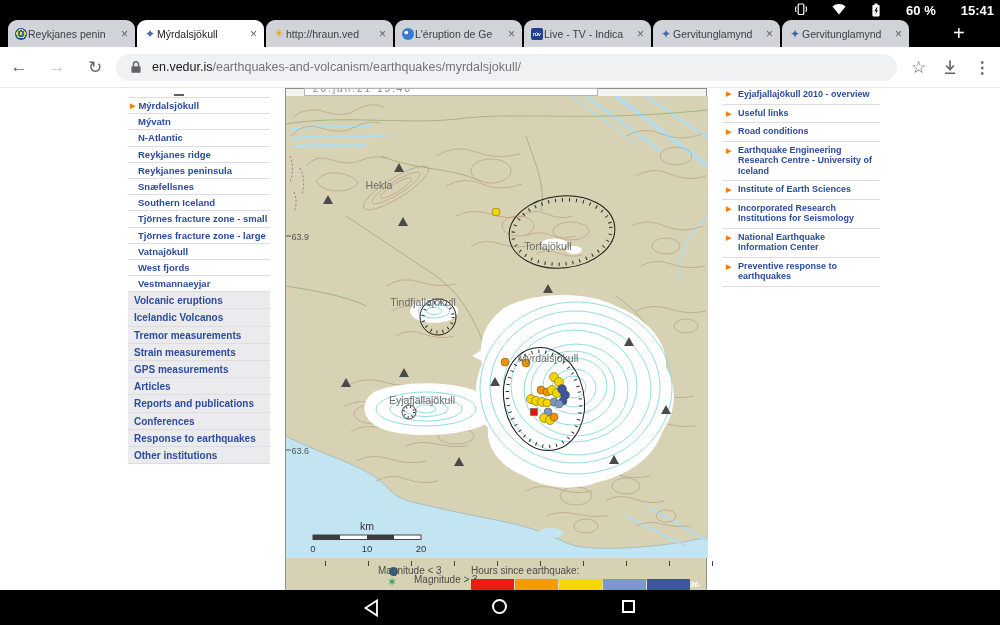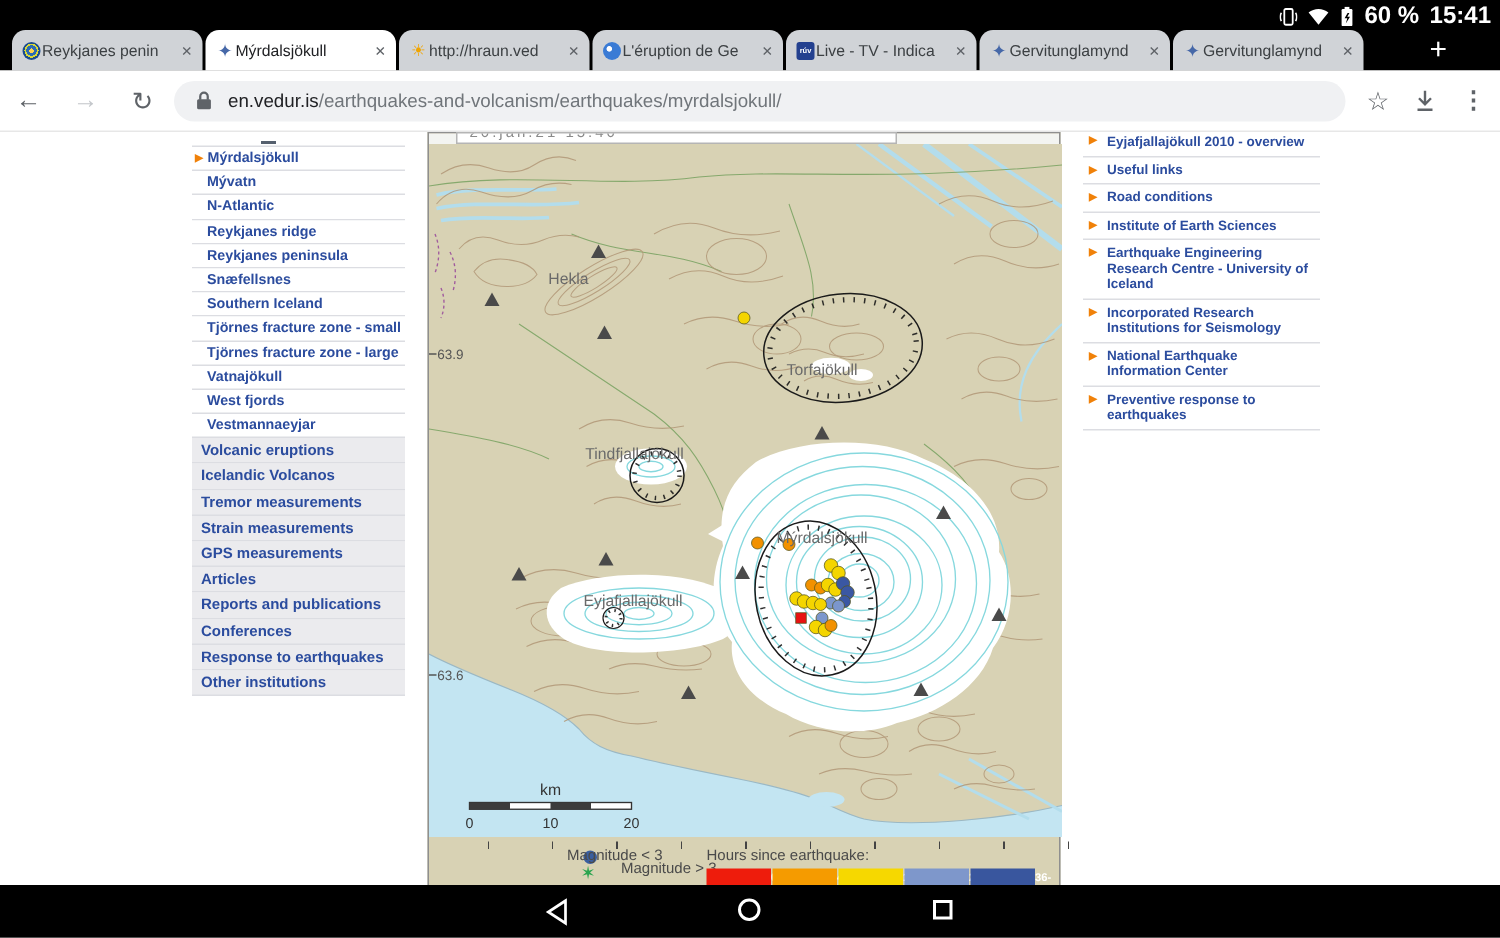--- a/index.html
+++ b/index.html
@@ -2,21 +2,21 @@
 <html><head>
 <meta charset="utf-8">
 <style>
   * { margin:0; padding:0; box-sizing:border-box; }
   html,body { width:1000px; height:625px; overflow:hidden; background:#000;
     font-family:"Liberation Sans", sans-serif; }
   .screen { position:relative; width:1000px; height:625px; background:#fff; }
 
   
   .statusbar { position:absolute; top:0; left:0; width:1000px; height:47px; background:#000; }
-  .status-icons { position:absolute; top:3px; right:6px; height:16px; display:flex; align-items:center; gap:7px; color:#fff; font-size:16px; font-weight:bold; }
+  .status-icons { position:absolute; top:3px; right:6px; height:16px; display:flex; align-items:flex-start; gap:25px; color:#fff; font-size:13px; font-weight:bold; }
   .tabstrip { position:absolute; bottom:0; left:0; width:1000px; height:28px; display:flex; align-items:flex-end; padding-left:8px; }
   .tab { width:127px; height:27px; margin-right:2px; background:#d0d3d7; border-radius:9px 9px 0 0;
          display:flex; align-items:center; padding:0 7px; gap:1px; overflow:hidden; flex:none; }
   .tab.active { background:#fff; }
   .tab-label { flex:1; font-size:10.5px; color:#3c4043; white-space:nowrap; overflow:hidden; }
   .tab.active .tab-label { color:#202124; }
   .tab-close { font-size:12px; color:#5f6368; flex:none; line-height:10px; }
   .fav { flex:none; width:12px; height:12px; display:inline-flex; align-items:center; justify-content:center; font-size:11px; }
   .fav-vedur-logo { border-radius:50%; background:radial-gradient(circle at 50% 48%, #ffd34d 0 1.5px, #2b6bb5 1.5px 3.5px, #d8d838 3.5px 4.7px, #1b4d8f 4.7px); }
   .fav-compass { color:#4668a8; font-size:12px; }
@@ -394,22 +394,22 @@
           <text class="scale-txt" x="135" y="456" text-anchor="middle">20</text>
         </g>
       </svg>
     </div>
     <div class="lon-ticks"></div>
 
     <div class="sidebar-right" id="links">
         <div class="rl-row first"><span class="arr">▶</span>Eyjafjallajökull 2010 - overview</div>
         <div class="rl-row"><span class="arr">▶</span>Useful links</div>
         <div class="rl-row"><span class="arr">▶</span>Road conditions</div>
+        <div class="rl-row"><span class="arr">▶</span>Earthquake Engineering Research Centre - University of Iceland</div>
         <div class="rl-row"><span class="arr">▶</span>Institute of Earth Sciences</div>
-        <div class="rl-row"><span class="arr">▶</span>Earthquake Engineering Research Centre - University of Iceland</div>
         <div class="rl-row"><span class="arr">▶</span>Incorporated Research Institutions for Seismology</div>
         <div class="rl-row"><span class="arr">▶</span>National Earthquake Information Center</div>
         <div class="rl-row"><span class="arr">▶</span>Preventive response to earthquakes</div>
       </div>
 
     <div class="legend-dot"></div>
     <div class="legend-lt3">Magnitude &lt; 3</div>
     <div class="legend-star">✶</div>
     <div class="legend-gt3">Magnitude &gt; 3</div>
     <div class="legend-hours">Hours since earthquake:</div>

